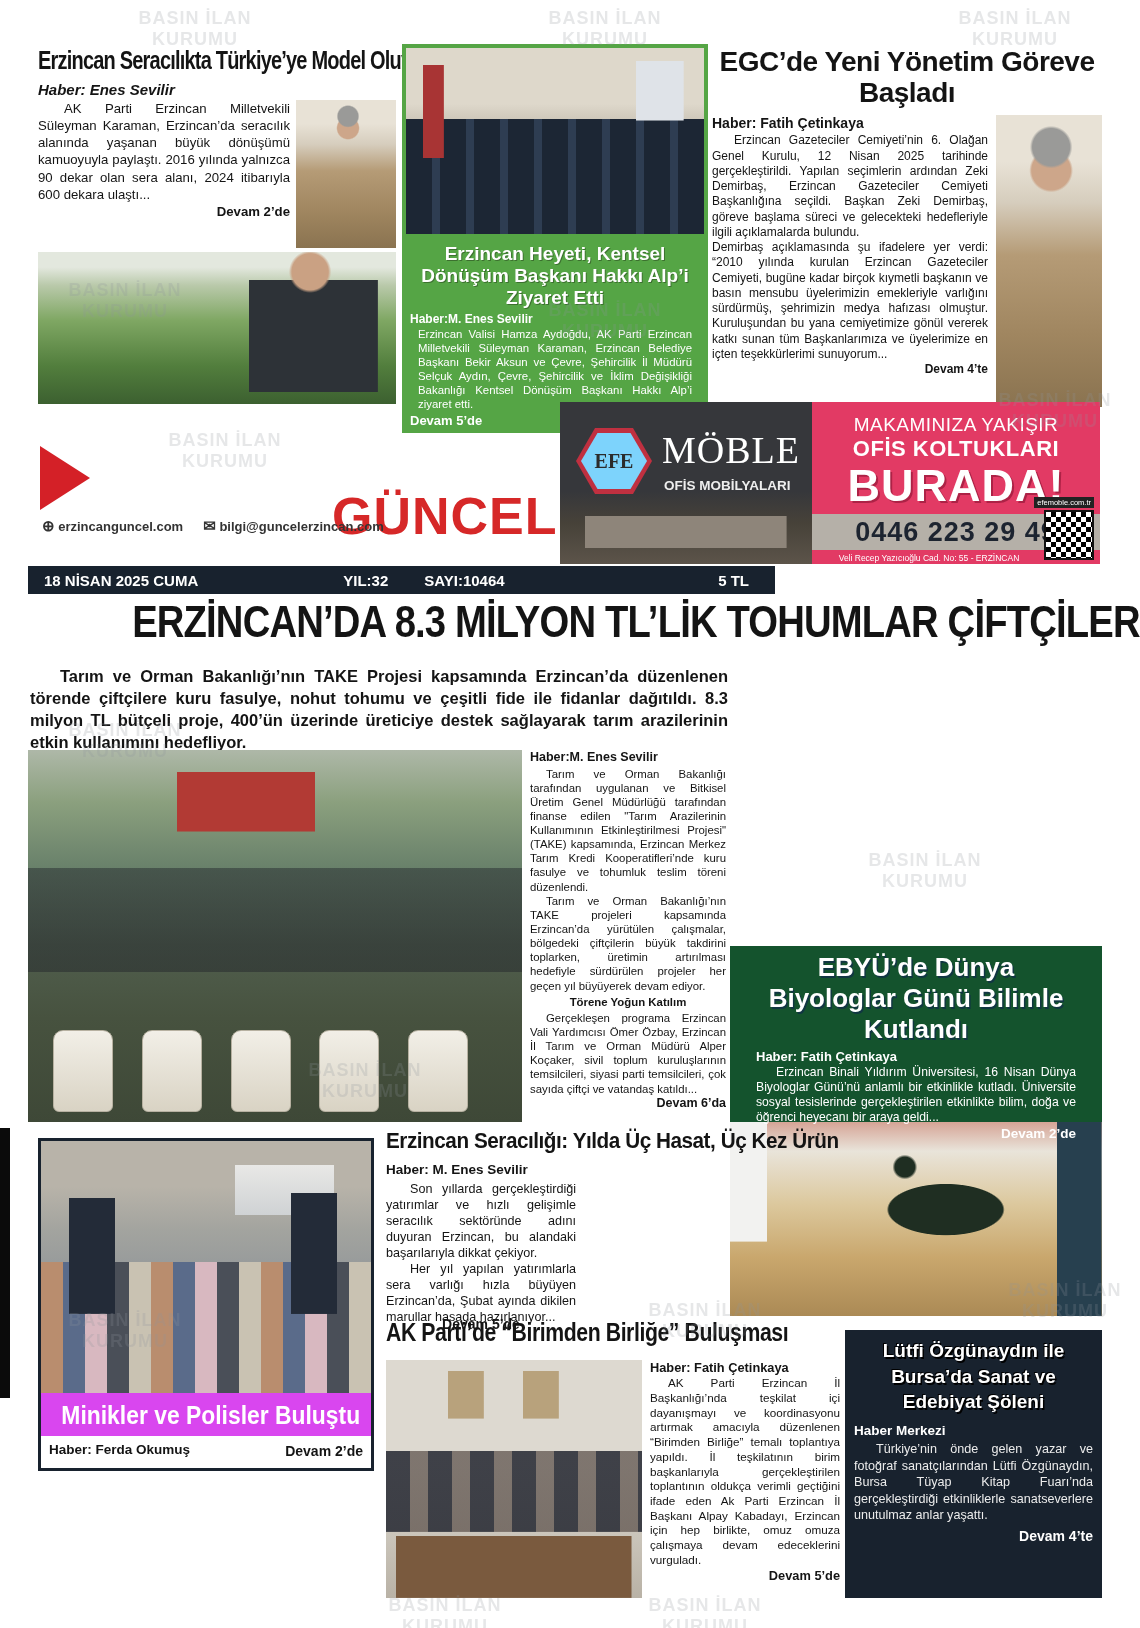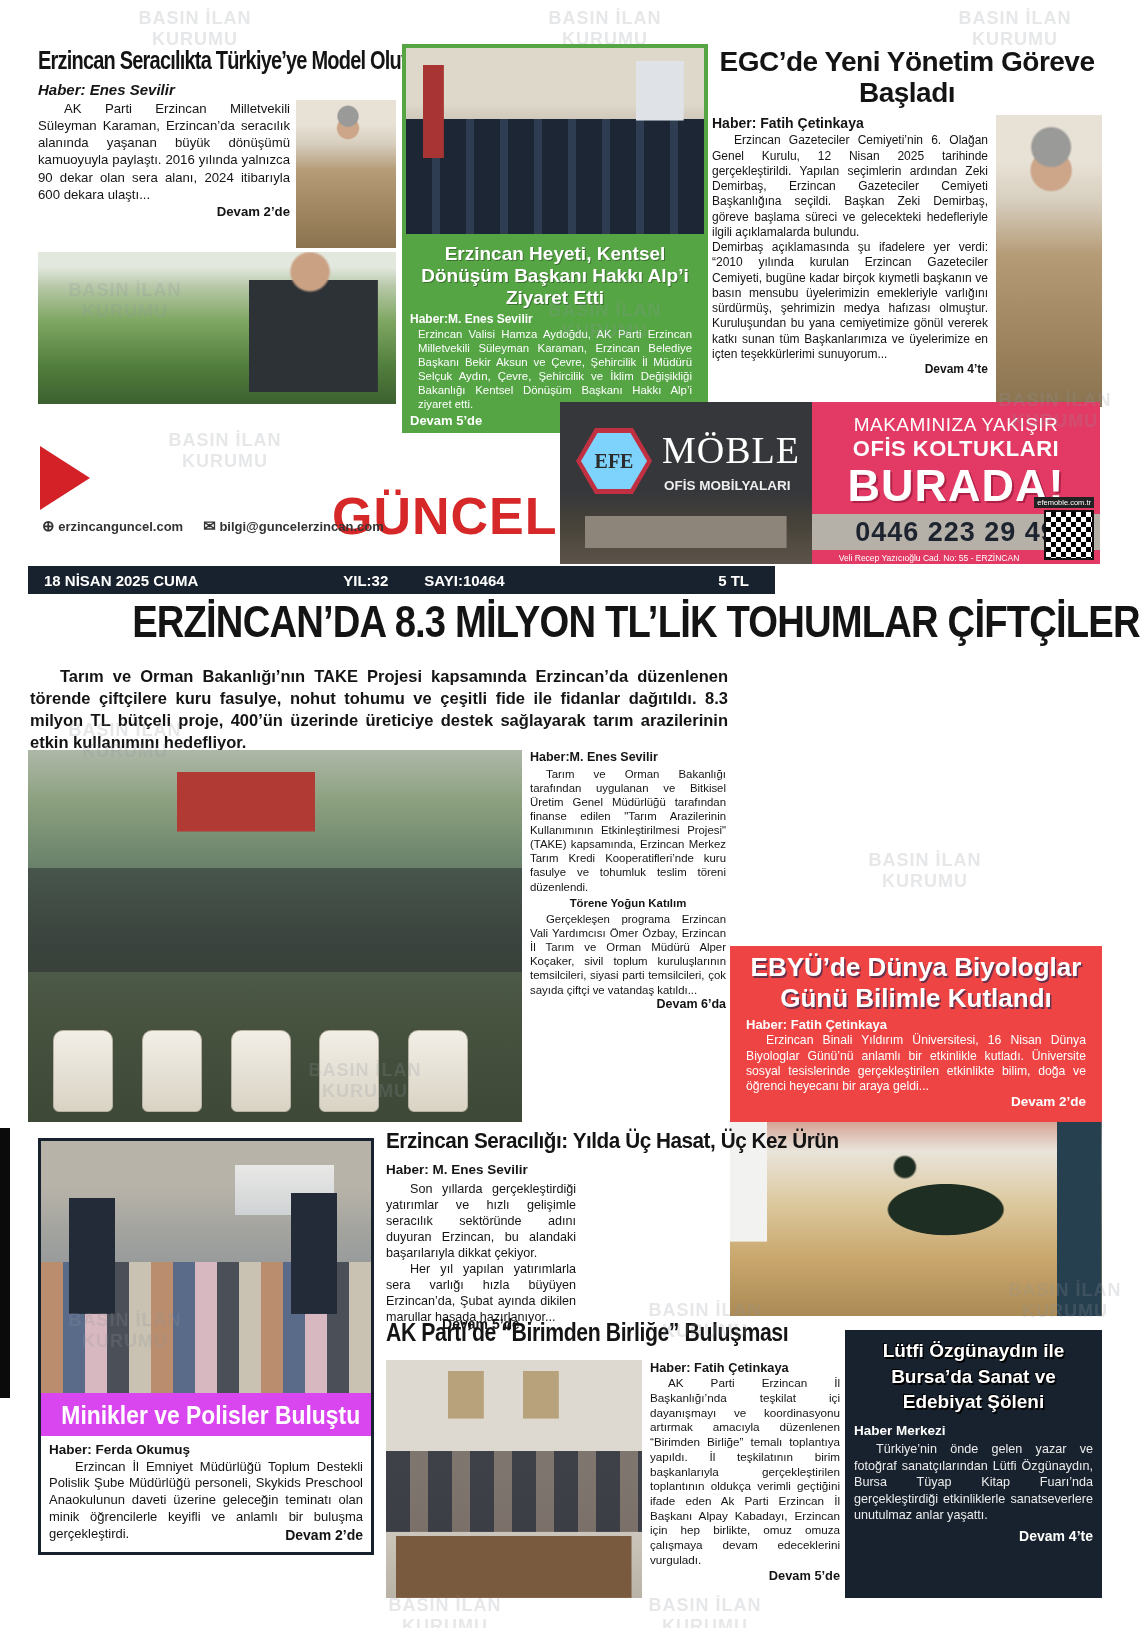--- a/index.html
+++ b/index.html
@@ -129,22 +129,22 @@
   #lede p{margin:0;text-indent:30px;text-align:justify;}
   
   #mainphoto{left:28px;top:750px;width:494px;height:372px;}
   #maincol{left:530px;top:750px;width:196px;height:372px;overflow:hidden;font-size:11.4px;line-height:1.24;}
   #maincol .byline{font-size:12.5px;margin-bottom:1px;}
   #maincol p{margin:0;text-indent:16px;text-align:justify;}
   #maincol .subhead{text-align:center;font-weight:bold;margin:2px 0;}
   #maincol .cont{font-size:12.5px;}
   #birdphoto{left:730px;top:678px;width:372px;height:266px;}
   
-  #ebyu{left:730px;top:946px;width:372px;height:176px;background:#ef4444;color:#fff;
-        padding:6px 16px;box-sizing:border-box;}
+  #ebyu{left:730px;top:946px;width:372px;height:176px;background:#14532d;color:#fff;
+        padding:6px 26px;box-sizing:border-box;}
   #ebyu h2{margin:0;font-size:26px;line-height:1.2;text-align:center;font-weight:800;
            text-shadow:1.5px 1.5px 0 rgba(15,35,80,.6);}
   #ebyu .byline{font-size:13px;margin-top:3px;}
   #ebyu p{margin:1px 0 0;font-size:12.2px;line-height:1.25;text-align:justify;text-indent:20px;}
   #ebyu .cont{font-size:13.5px;}
   
   #blackbar{left:0;top:1128px;width:10px;height:270px;background:#0b0b0b;}
   #minik{left:38px;top:1138px;width:336px;border:3px solid #18222e;box-sizing:border-box;}
   #minik .ph{height:252px;}
   .m-head{background:#d946ef;color:#fff;text-align:center;padding:7px 0 5px;}
@@ -281,20 +281,21 @@
   <div id="mainphoto" class="abs ph ph-seed-crowd">
     <div class="sack" style="left:5%;"></div>
     <div class="sack" style="left:23%;"></div>
     <div class="sack" style="left:41%;"></div>
     <div class="sack" style="left:59%;"></div>
     <div class="sack" style="left:77%;"></div>
   </div>
   <div id="maincol" class="abs">
     <div class="byline">Haber:M. Enes Sevilir</div>
     <p>Tarım ve Orman Bakanlığı tarafından uygulanan ve Bitkisel Üretim Genel Müdürlüğü tarafından finanse edilen "Tarım Arazilerinin Kullanımının Etkinleştirilmesi Projesi" (TAKE) kapsamında, Erzincan Merkez Tarım Kredi Kooperatifleri’nde kuru fasulye ve tohumluk teslim töreni düzenlendi.</p>
+    <p>Tarım ve Orman Bakanlığı’nın TAKE projeleri kapsamında Erzincan’da yürütülen çalışmalar, bölgedeki çiftçilerin büyük takdirini toplarken, üretimin artırılması hedefiyle sürdürülen projeler her geçen yıl büyüyerek devam ediyor.</p>
     <div class="subhead">Törene Yoğun Katılım</div>
     <p>Gerçekleşen programa Erzincan Vali Yardımcısı Ömer Özbay, Erzincan İl Tarım ve Orman Müdürü Alper Koçaker, sivil toplum kuruluşlarının temsilcileri, siyasi parti temsilcileri, çok sayıda çiftçi ve vatandaş katıldı...</p>
     <div class="cont">Devam 6’da</div>
   </div>
 
   <div id="birdphoto" class="abs ph ph-bird"></div>
   <div id="ebyu" class="abs">
     <h2>EBYÜ’de Dünya Biyologlar Günü Bilimle Kutlandı</h2>
     <div class="byline">Haber: Fatih Çetinkaya</div>
     <p>Erzincan Binali Yıldırım Üniversitesi, 16 Nisan Dünya Biyologlar Günü’nü anlamlı bir etkinlikle kutladı. Üniversite sosyal tesislerinde gerçekleştirilen etkinlikte bilim, doğa ve öğrenci heyecanı bir araya geldi...</p>
@@ -303,21 +304,20 @@
 
   <div id="blackbar" class="abs"></div>
 
   <div id="minik" class="abs">
     <div class="ph ph-police-kids"></div>
     <div class="m-head">
       <span class="condensed">Minikler ve Polisler Buluştu</span>
     </div>
     <div class="m-text">
       <div class="byline">Haber: Ferda Okumuş</div>
-      <p>Erzincan İl Emniyet Müdürlüğü Toplum Destekli Polislik Şube Müdürlüğü personeli, Skykids Preschool Anaokulunun daveti üzerine geleceğin teminatı olan minik öğrencilerle keyifli ve anlamlı bir buluşma gerçekleştirdi.</p>
       <div class="cont">Devam 2’de</div>
     </div>
   </div>
 
   <div id="sera-head" class="abs">
     <span class="condensed">Erzincan Seracılığı: Yılda Üç Hasat, Üç Kez Ürün</span>
   </div>
   <div id="sera-by" class="abs">Haber: M. Enes Sevilir</div>
   <div id="sera-body" class="abs">
     <p>Son yıllarda gerçekleştirdiği yatırımlar ve hızlı gelişimle seracılık sektöründe adını duyuran Erzincan, bu alandaki başarılarıyla dikkat çekiyor.</p>

